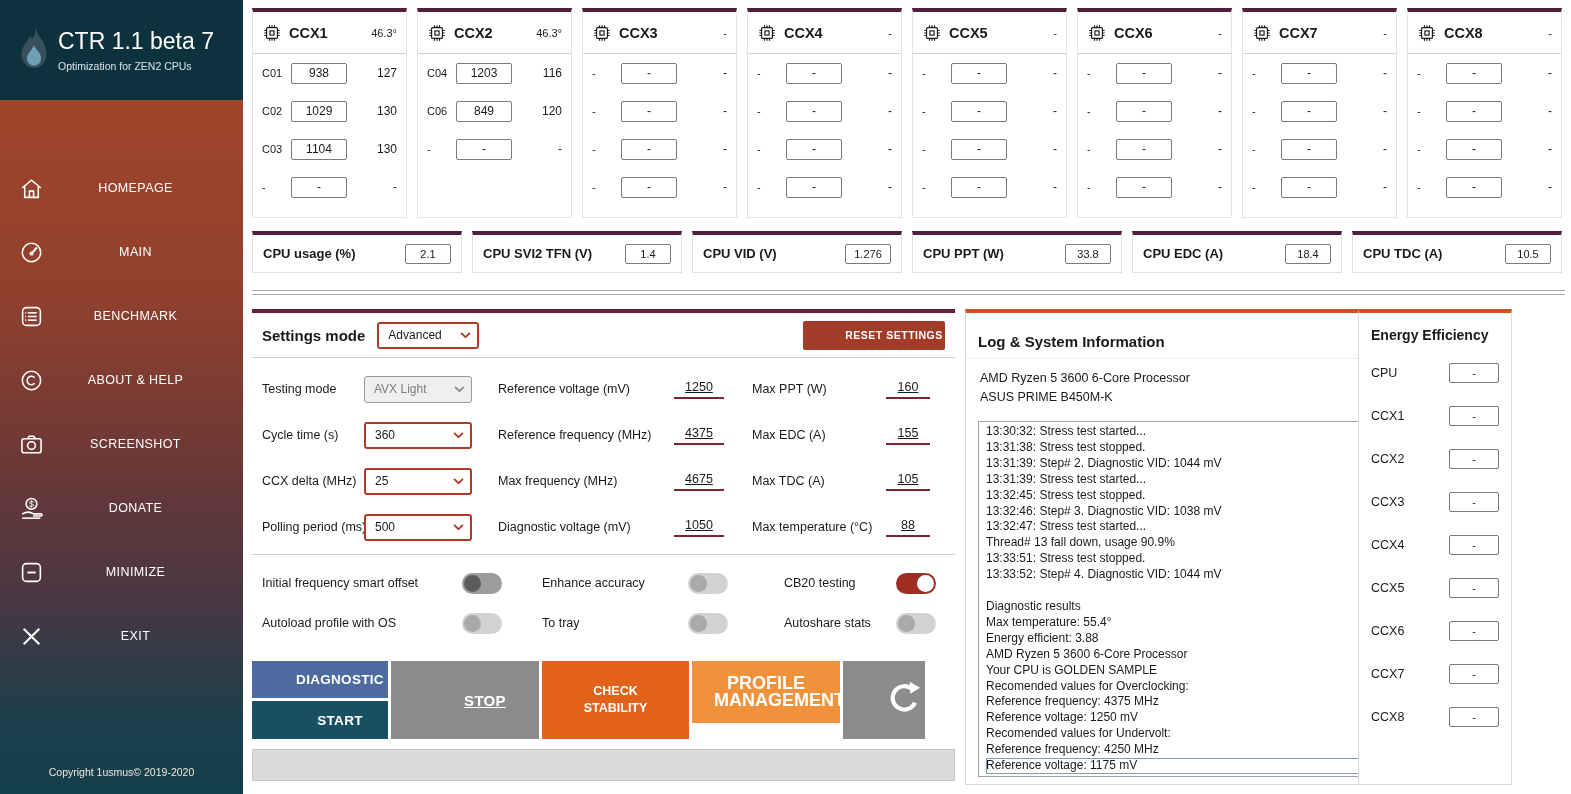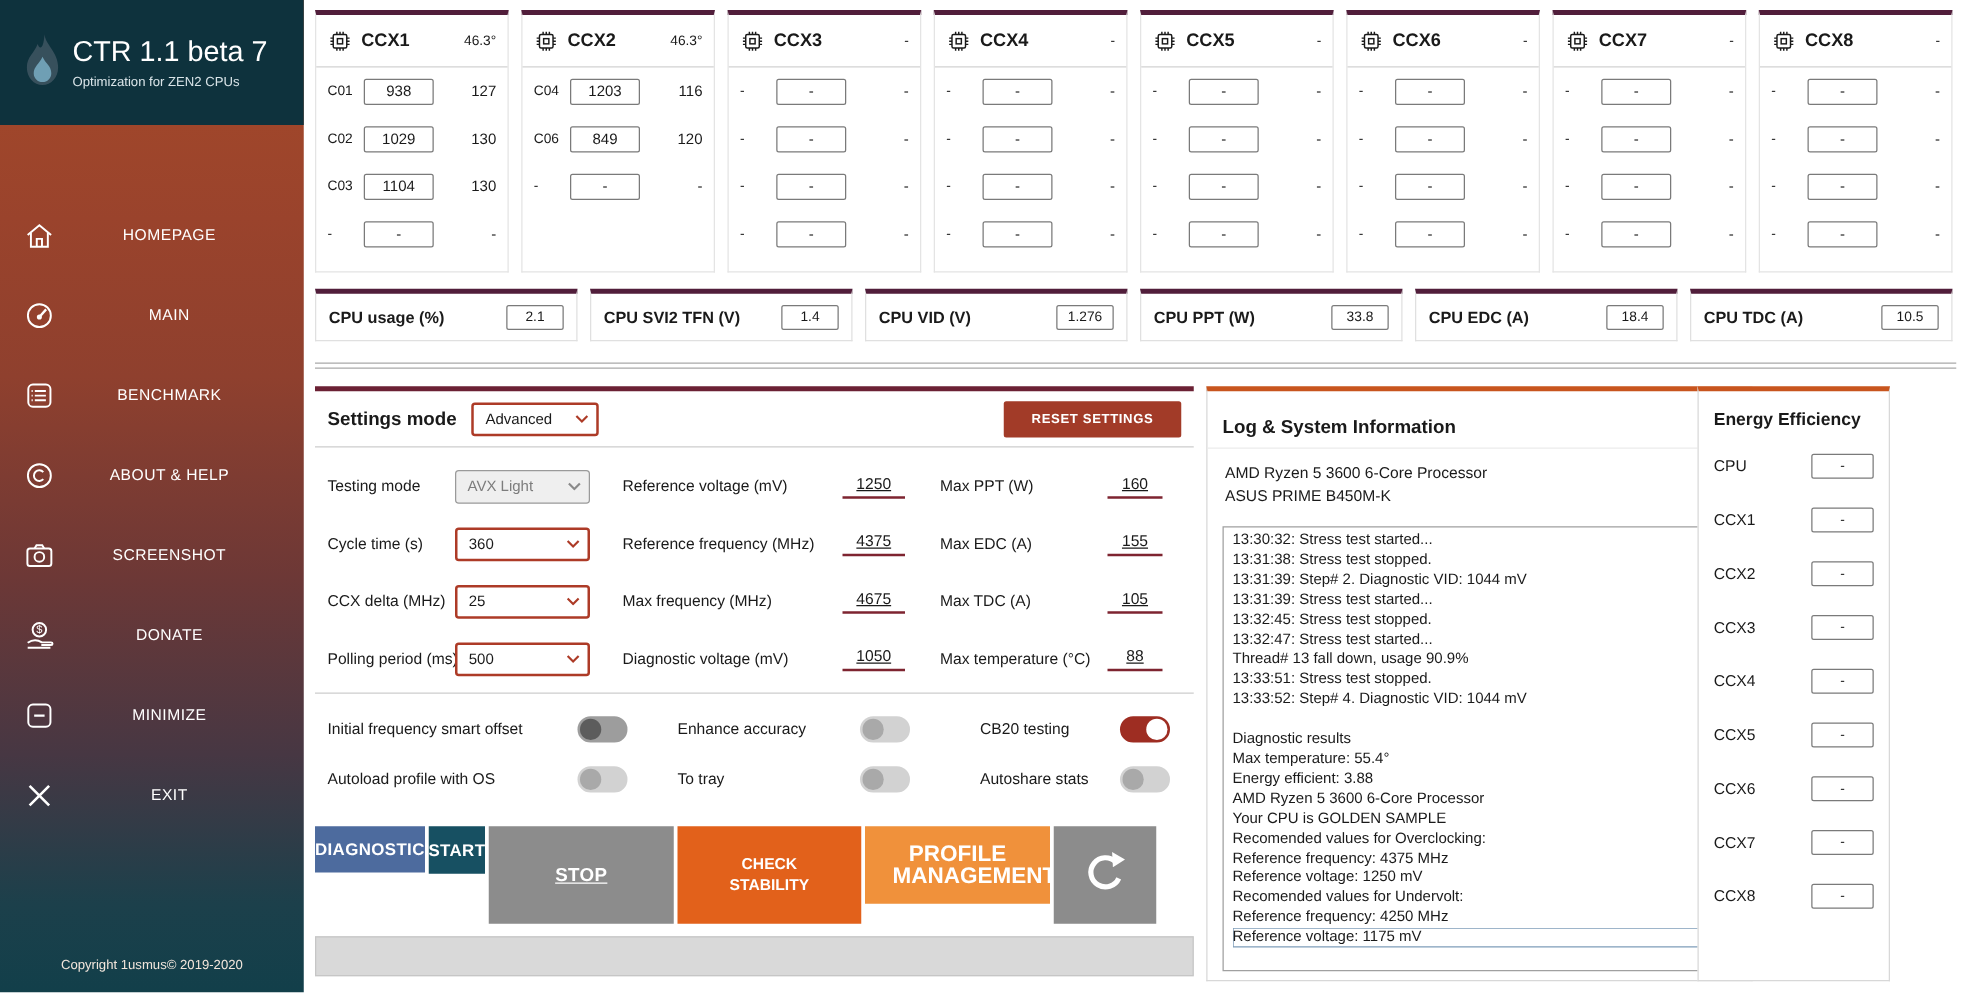--- a/index.html
+++ b/index.html
@@ -2,21 +2,21 @@
 <html><head>
 <meta charset="utf-8">
 <style>
   * { box-sizing: border-box; margin: 0; padding: 0; }
   html, body { margin: 0; }
   body {
     width: 1571px; height: 794px;
     font-family: "Liberation Sans", sans-serif;
     color: #1a1a1a; background: #fff; overflow: hidden;
   }
-  button { font-family: inherit; border: none; cursor: pointer; }
+  button { font-family: inherit; border: none; cursor: pointer; padding-left: 40px; }
   #app { position: relative; width: 1571px; height: 794px; background: #fff; overflow: hidden; }
 
   
   #sidebar {
     position: absolute; left: 0; top: 0; width: 243px; height: 100%;
     background: linear-gradient(180deg,#a64a29 0%,#9a432c 22%,#8f402e 38%,#6d3836 58%,#473743 76%,#1c404b 91%,#123f4a 100%);
   }
   .side-top { height: 100px; background: #0e323d; display: flex; align-items: center; padding: 0 10px; }
   .flame { width: 48px; display: flex; justify-content: center; }
   .side-title { font-size: 23px; color: #fff; }
@@ -84,21 +84,21 @@
   .tg-cell:nth-child(3) .tg-label { width: 112px; }
   .toggle { position: relative; width: 40px; height: 21px; border-radius: 11px; cursor: pointer; flex: none; }
   .toggle .knob { position: absolute; top: 2px; width: 17px; height: 17px; border-radius: 50%; }
   .toggle.off { background: #d2d2d2; } .toggle.off .knob { left: 2px; background: #a9a9a9; }
   .toggle.off-dark { background: #9d9d9d; } .toggle.off-dark .knob { left: 2px; background: #5c5c5c; }
   .toggle.on { background: #9e2d22; } .toggle.on .knob { right: 2px; background: #fff; }
 
   
   #action-row { display: flex; gap: 3px; margin-top: 10px; }
   .btn { color: #fff; font-weight: bold; }
-  .btn-stack { width: 136px; display: flex; gap: 3px; }
+  .btn-stack { width: 136px; display: flex; flex-direction: column; gap: 3px; }
   .btn.diag { height: 37px; background: #4d6b9e; font-size: 13.5px; letter-spacing: .3px; }
   .btn.start { height: 38px; background: #175062; font-size: 13.5px; letter-spacing: .3px; }
   .btn.stop { width: 148px; height: 78px; background: #8c8c8c; font-size: 15px; letter-spacing: .3px; text-decoration: underline; }
   .btn.check { width: 147px; height: 78px; background: #e2611b; font-size: 12.5px; line-height: 17px; padding: 0 26px; }
   .btn.profile { width: 148px; height: 62px; background: #f0913b; font-size: 18px; line-height: 17px; padding: 12px 22px; }
   .btn.refresh { width: 82px; height: 78px; background: #8c8c8c; display: flex; align-items: center; justify-content: center; }
   #progress { margin-top: 10px; width: 703px; height: 32px; background: #d9d9d9; border: 1px solid #c6c6c6; }
 
   
   #log-panel { position: absolute; left: 722px; top: 309px; width: 437px; height: 476px; border: 1px solid #d8d8d8; border-top: 4px solid #c8551e; background: #fff; }
@@ -673,20 +673,21 @@
         <div>AMD Ryzen 5 3600 6-Core Processor</div>
         <div>ASUS PRIME B450M-K</div>
       </div>
       <div class="log-box">
         <div class="log-lines" id="log-lines">
             <div class="log-line">13:30:32: Stress test started...</div>
             <div class="log-line">13:31:38: Stress test stopped.</div>
             <div class="log-line">13:31:39: Step# 2. Diagnostic VID: 1044 mV</div>
             <div class="log-line">13:31:39: Stress test started...</div>
             <div class="log-line">13:32:45: Stress test stopped.</div>
+            <div class="log-line">13:32:46: Step# 3. Diagnostic VID: 1038 mV</div>
             <div class="log-line">13:32:47: Stress test started...</div>
             <div class="log-line">Thread# 13 fall down, usage 90.9%</div>
             <div class="log-line">13:33:51: Stress test stopped.</div>
             <div class="log-line">13:33:52: Step# 4. Diagnostic VID: 1044 mV</div>
             <div class="log-line">&nbsp;</div>
             <div class="log-line">Diagnostic results</div>
             <div class="log-line">Max temperature: 55.4°</div>
             <div class="log-line">Energy efficient: 3.88</div>
             <div class="log-line">AMD Ryzen 5 3600 6-Core Processor</div>
             <div class="log-line">Your CPU is GOLDEN SAMPLE</div>

